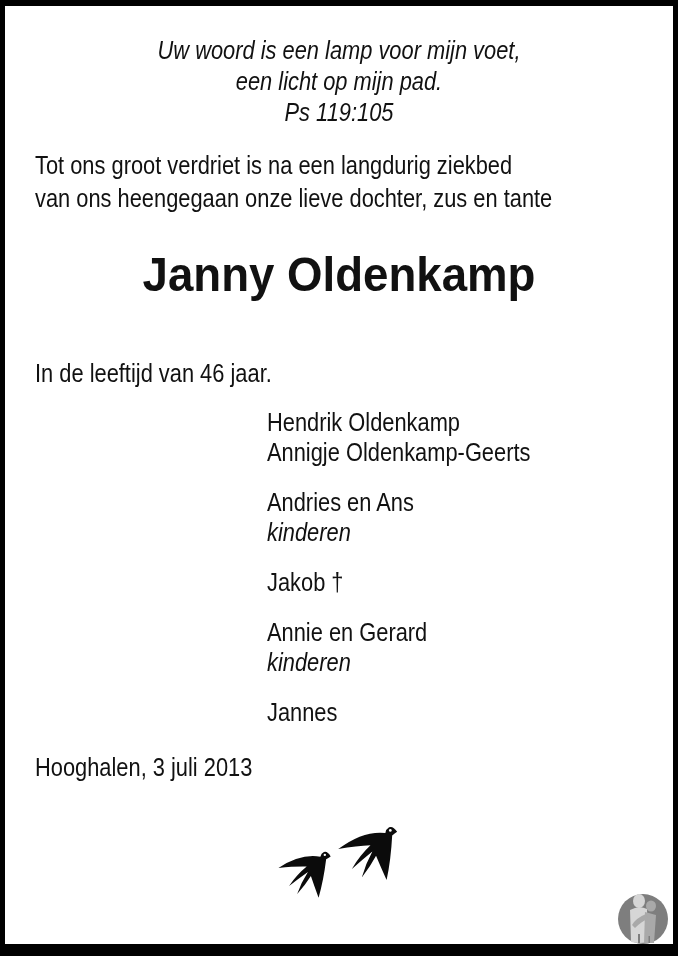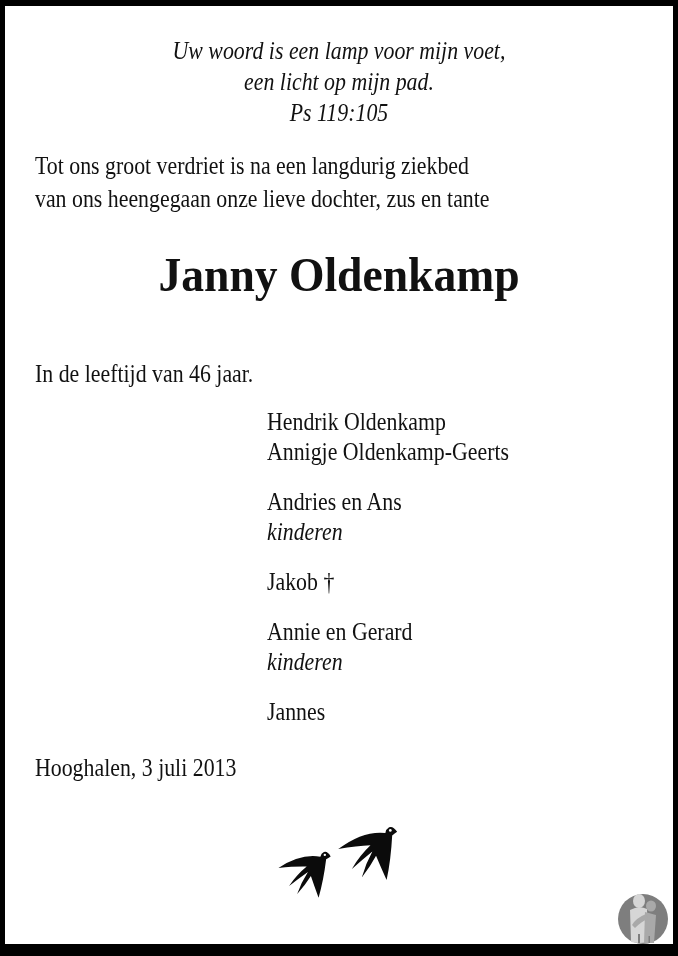--- a/index.html
+++ b/index.html
@@ -6,21 +6,21 @@
   .page {
     position: relative;
     width: 678px;
     height: 956px;
     box-sizing: border-box;
     background: #ffffff;
     border-style: solid;
     border-color: #000000;
     border-width: 6px 5px 12px 5px;
     overflow: hidden;
-    font-family: Liberation Serif, serif;
+    font-family: Liberation Sans, sans-serif;
     color: #111111;
   }
   .verse {
     position: absolute;
     top: 29px; left: 0; right: 0;
     text-align: center;
     font-style: italic;
     font-size: 26px;
     line-height: 31px;
     transform: scaleX(0.84);

